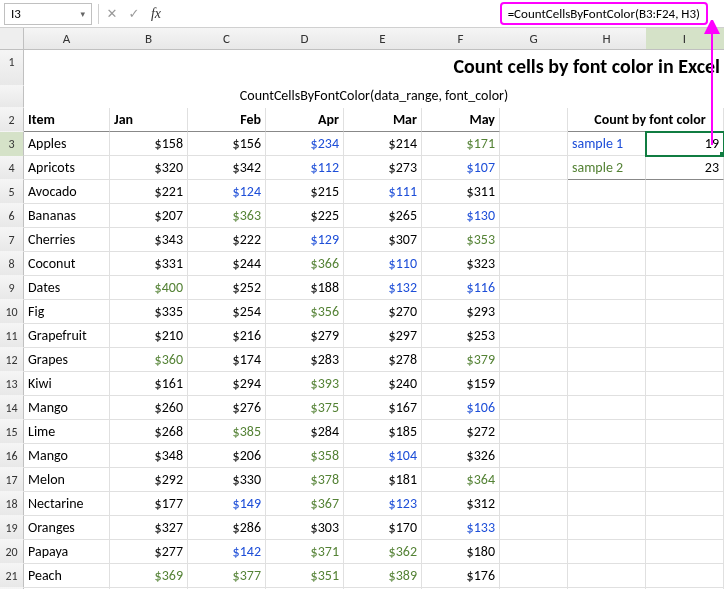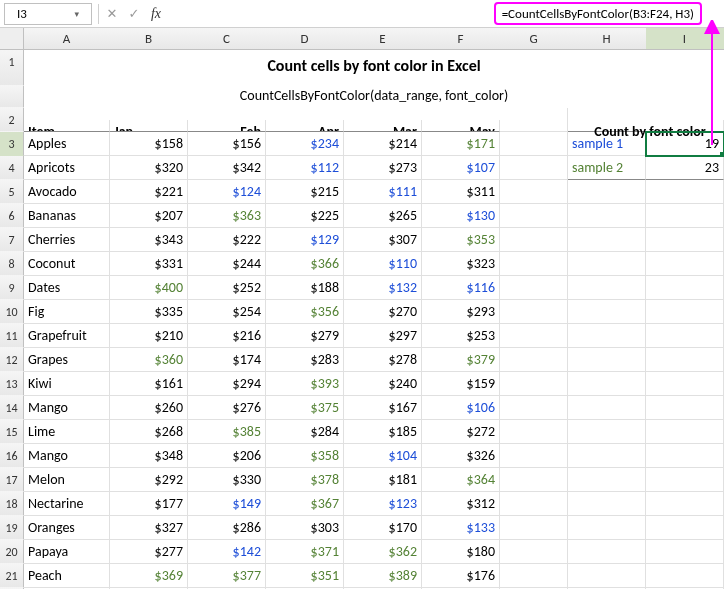--- a/index.html
+++ b/index.html
@@ -21,21 +21,21 @@
     border-bottom: 1px solid #d0d0d0;
     background: #fff;
   }
   .name-box {
     width: 88px;
     height: 22px;
     margin: 14px 4px;
     border: 1px solid #c0c0c0;
     display: flex;
     align-items: center;
-    padding: 0 12px;
+    padding: 0 6px;
     font-size: 13px;
     justify-content: space-between;
   }
   .name-box .chev { font-size: 9px; color: #666; }
   .fb-sep { width:1px; height:20px; background:#d0d0d0; margin:0 2px;}
   .fb-btn {
     width: 22px; height: 22px;
     display:flex; align-items:center; justify-content:center;
     color:#999; font-size:13px;
   }
@@ -44,21 +44,21 @@
     flex:1;
     height:22px;
     padding:0 6px;
     font-size:13px;
     display:flex;
     align-items:center;
   }
   .formula-highlight {
     position:absolute;
     top:2px;
-    right:22px;
+    right:16px;
     border:2px solid #ff00ff;
     border-radius:4px;
     padding:2px 6px;
     font-size:13px;
     background:#fff;
     z-index:10;
   }
   .col-headers {
     display:flex;
     height:22px;
@@ -97,34 +97,34 @@
     font-size:14px;
   }
   .cA{width:86px;} .cB{width:78px;} .cC{width:78px;} .cD{width:78px;} .cE{width:78px;} .cF{width:78px;} .cG{width:68px;} .cH{width:78px;} .cI{width:78px;}
   .num { text-align:right; }
   .bold { font-weight:bold; }
   .green { color:#548235; }
   .orange { color:#1d4ed8; }
   .title-row .cell { border-bottom:none; border-right:none; }
   .merge-title {
     width:700px;
-    text-align:center;
-    font-size:16px;
+    text-align:right;
+    font-size:20px;
     font-weight:bold;
     border:none;
     line-height:32px;
   }
   .merge-sub {
     width:700px;
     text-align:center;
     font-size:14px;
     border:none;
     line-height:20px;
   }
-  .hdr-border { border-bottom:1px solid #888 !important;margin-top:12px; }
+  .hdr-border { border-bottom:1px solid #888 !important; }
   .sel-cell {
     outline:2px solid #107c41;
     outline-offset:-1px;
     position:relative;
   }
   .sel-handle {
     position:absolute;
     right:-3px; bottom:-3px;
     width:6px; height:6px;
     background:#107c41;

